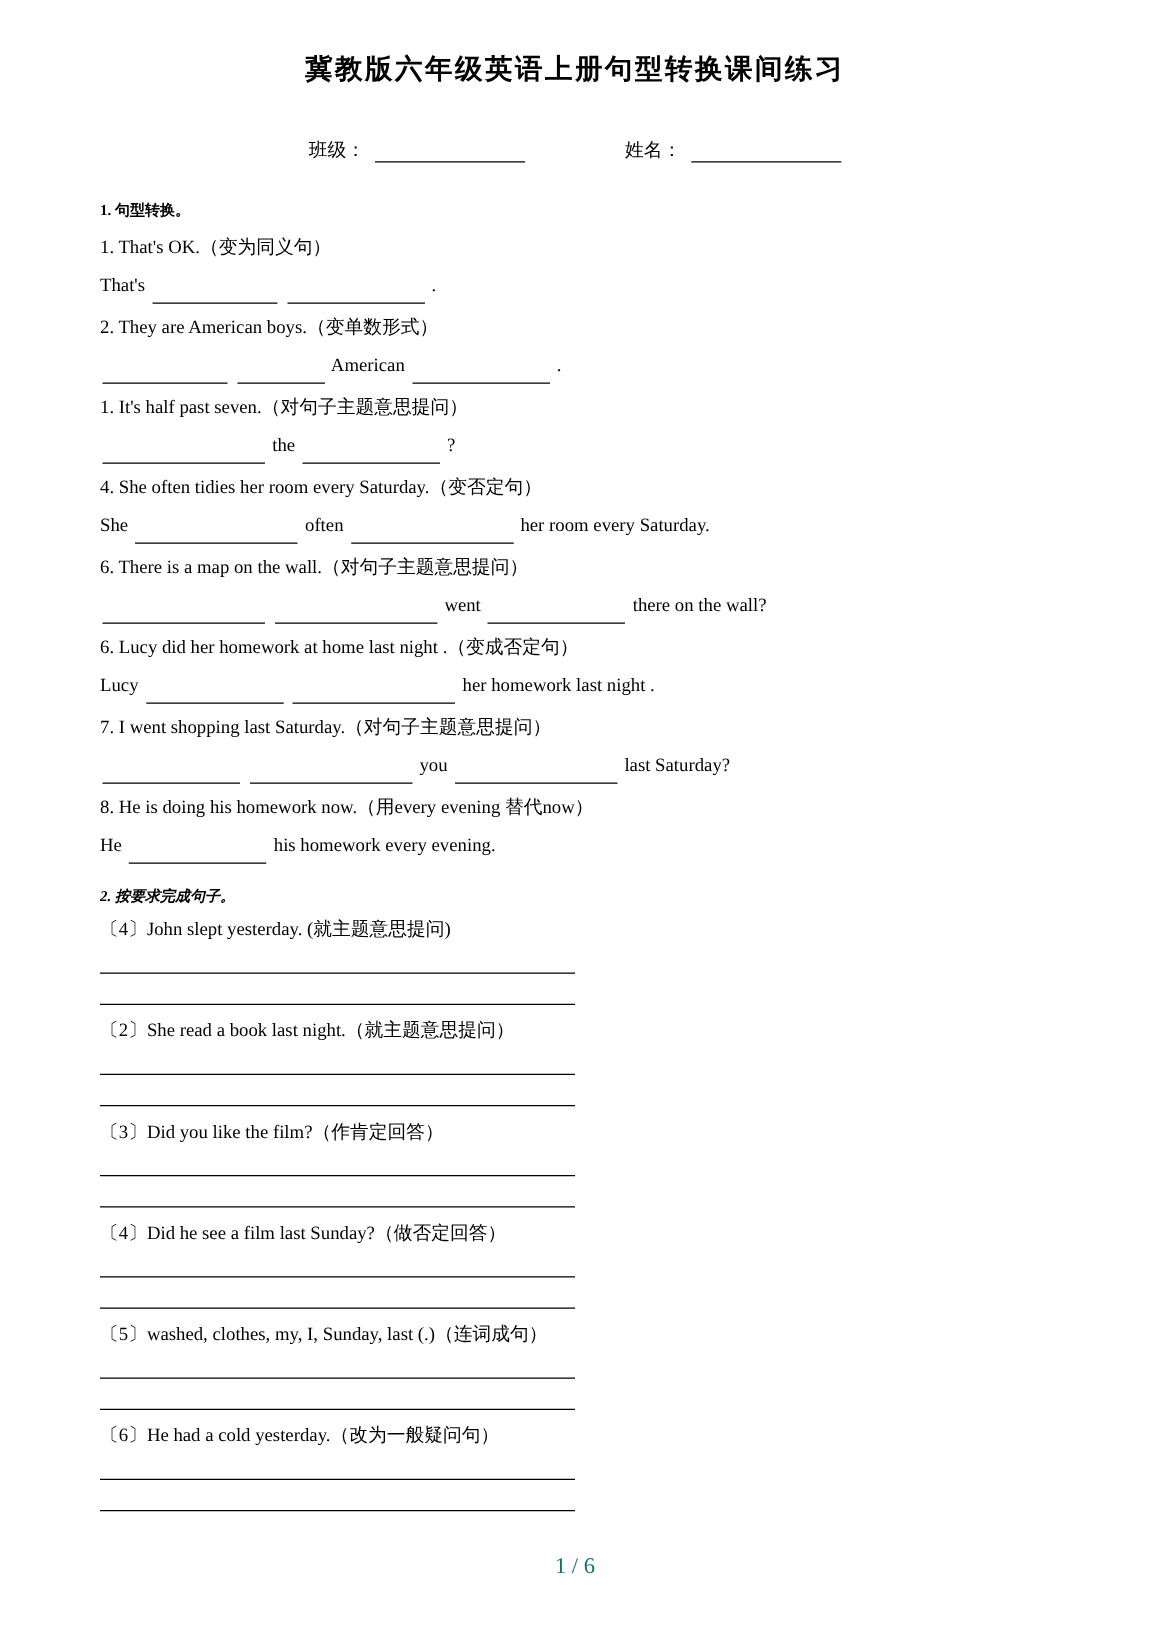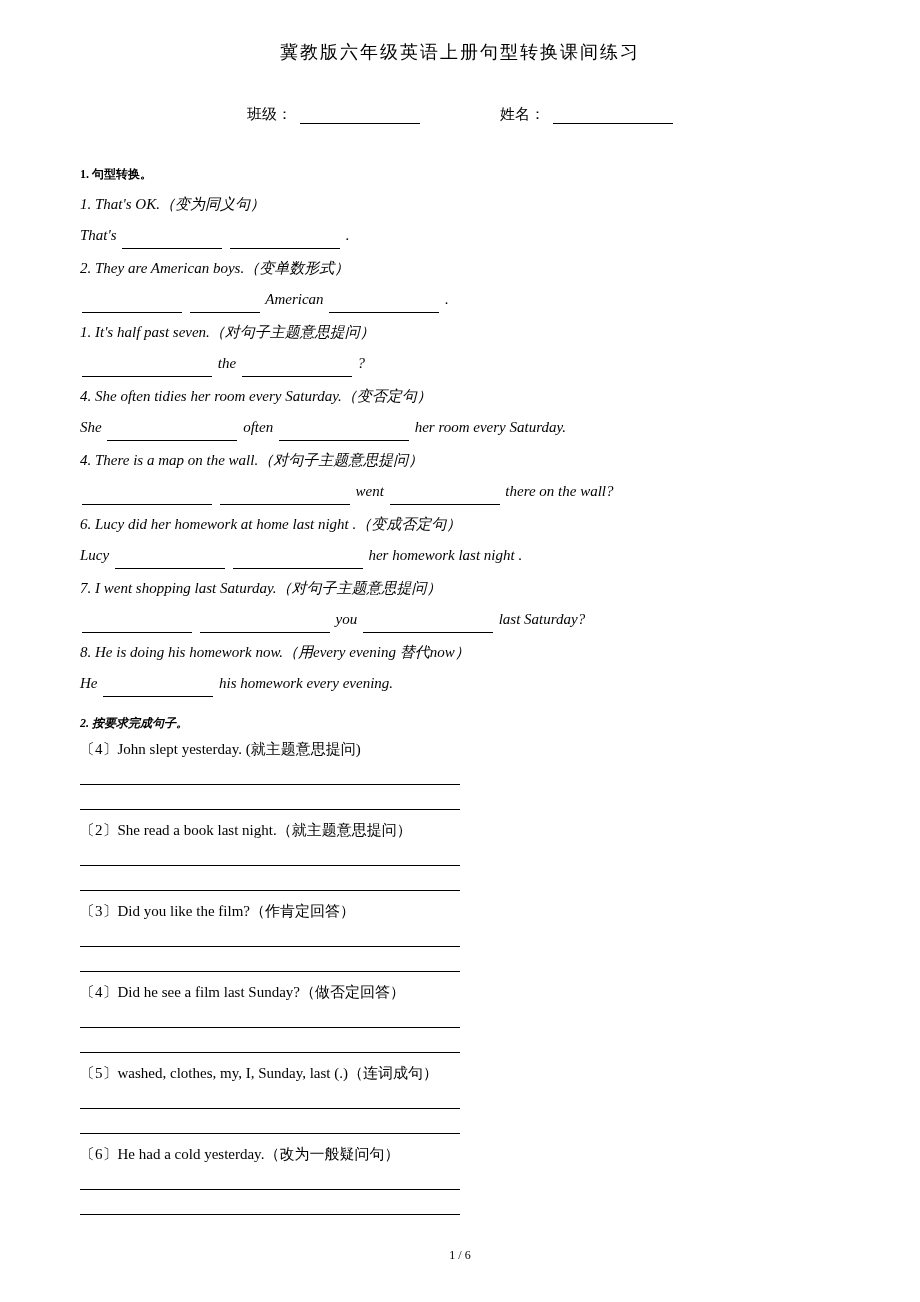--- a/index.html
+++ b/index.html
@@ -13,32 +13,32 @@
       font-family: "SimSun", "宋体", serif;
       font-size: 15px;
       color: #000000;
       width: 920px;
       min-height: 1302px;
       padding: 40px 80px 60px 80px;
     }
 
     .page-title {
       text-align: center;
-      font-size: 18px;
-      font-weight: normal;
+      font-size: 22px;
+      font-weight: bold;
       margin-bottom: 40px;
       font-family: "SimHei", "黑体", sans-serif;
       letter-spacing: 2px;
     }
 
     .student-info {
       display: flex;
       justify-content: center;
       gap: 80px;
-      margin-bottom: 42px;
+      margin-bottom: 30px;
       font-size: 15px;
     }
 
     .info-field {
       display: flex;
       align-items: center;
       gap: 8px;
     }
 
     .underline-field {
@@ -51,21 +51,20 @@
     .section-title {
       font-size: 12px;
       font-weight: bold;
       margin-top: 20px;
       margin-bottom: 8px;
     }
 
     .content-block {
       margin-bottom: 6px;
       line-height: 1.8;
-      font-style: italic;
     }
 
     .blank-line {
       border-bottom: 1px solid #000;
       display: inline-block;
       width: 100px;
       height: 18px;
       vertical-align: bottom;
       margin: 0 2px;
     }
@@ -101,22 +100,22 @@
       margin-bottom: 4px;
     }
 
     .section2-question {
       margin-bottom: 4px;
     }
 
     .page-footer {
       text-align: center;
       margin-top: 30px;
-      font-size: 12px;
-      color: #000000;
+      font-size: 18px;
+      color: #0f766e;
     }
 
     .line-row {
       display: flex;
       flex-direction: column;
       margin: 2px 0 8px 0;
     }
 
     .full-blank-line {
       border-bottom: 1px solid #000;
@@ -179,21 +178,21 @@
 </div>
 <div class="content-block">
   <span>She</span>
   <span class="blank-long"></span>
   <span>often</span>
   <span class="blank-long"></span>
   <span>her room every Saturday.</span>
 </div>
 
 <div class="content-block exercise-item">
-  <span>4. There is a map on the wall.（对句子主题意思提问）</span>
+  <span>6. There is a map on the wall.（对句子主题意思提问）</span>
 </div>
 <div class="content-block">
   <span class="blank-long"></span>
   <span class="blank-long"></span>
   <span>went</span>
   <span class="blank-medium"></span>
   <span>there on the wall?</span>
 </div>
 
 <div class="content-block exercise-item">

